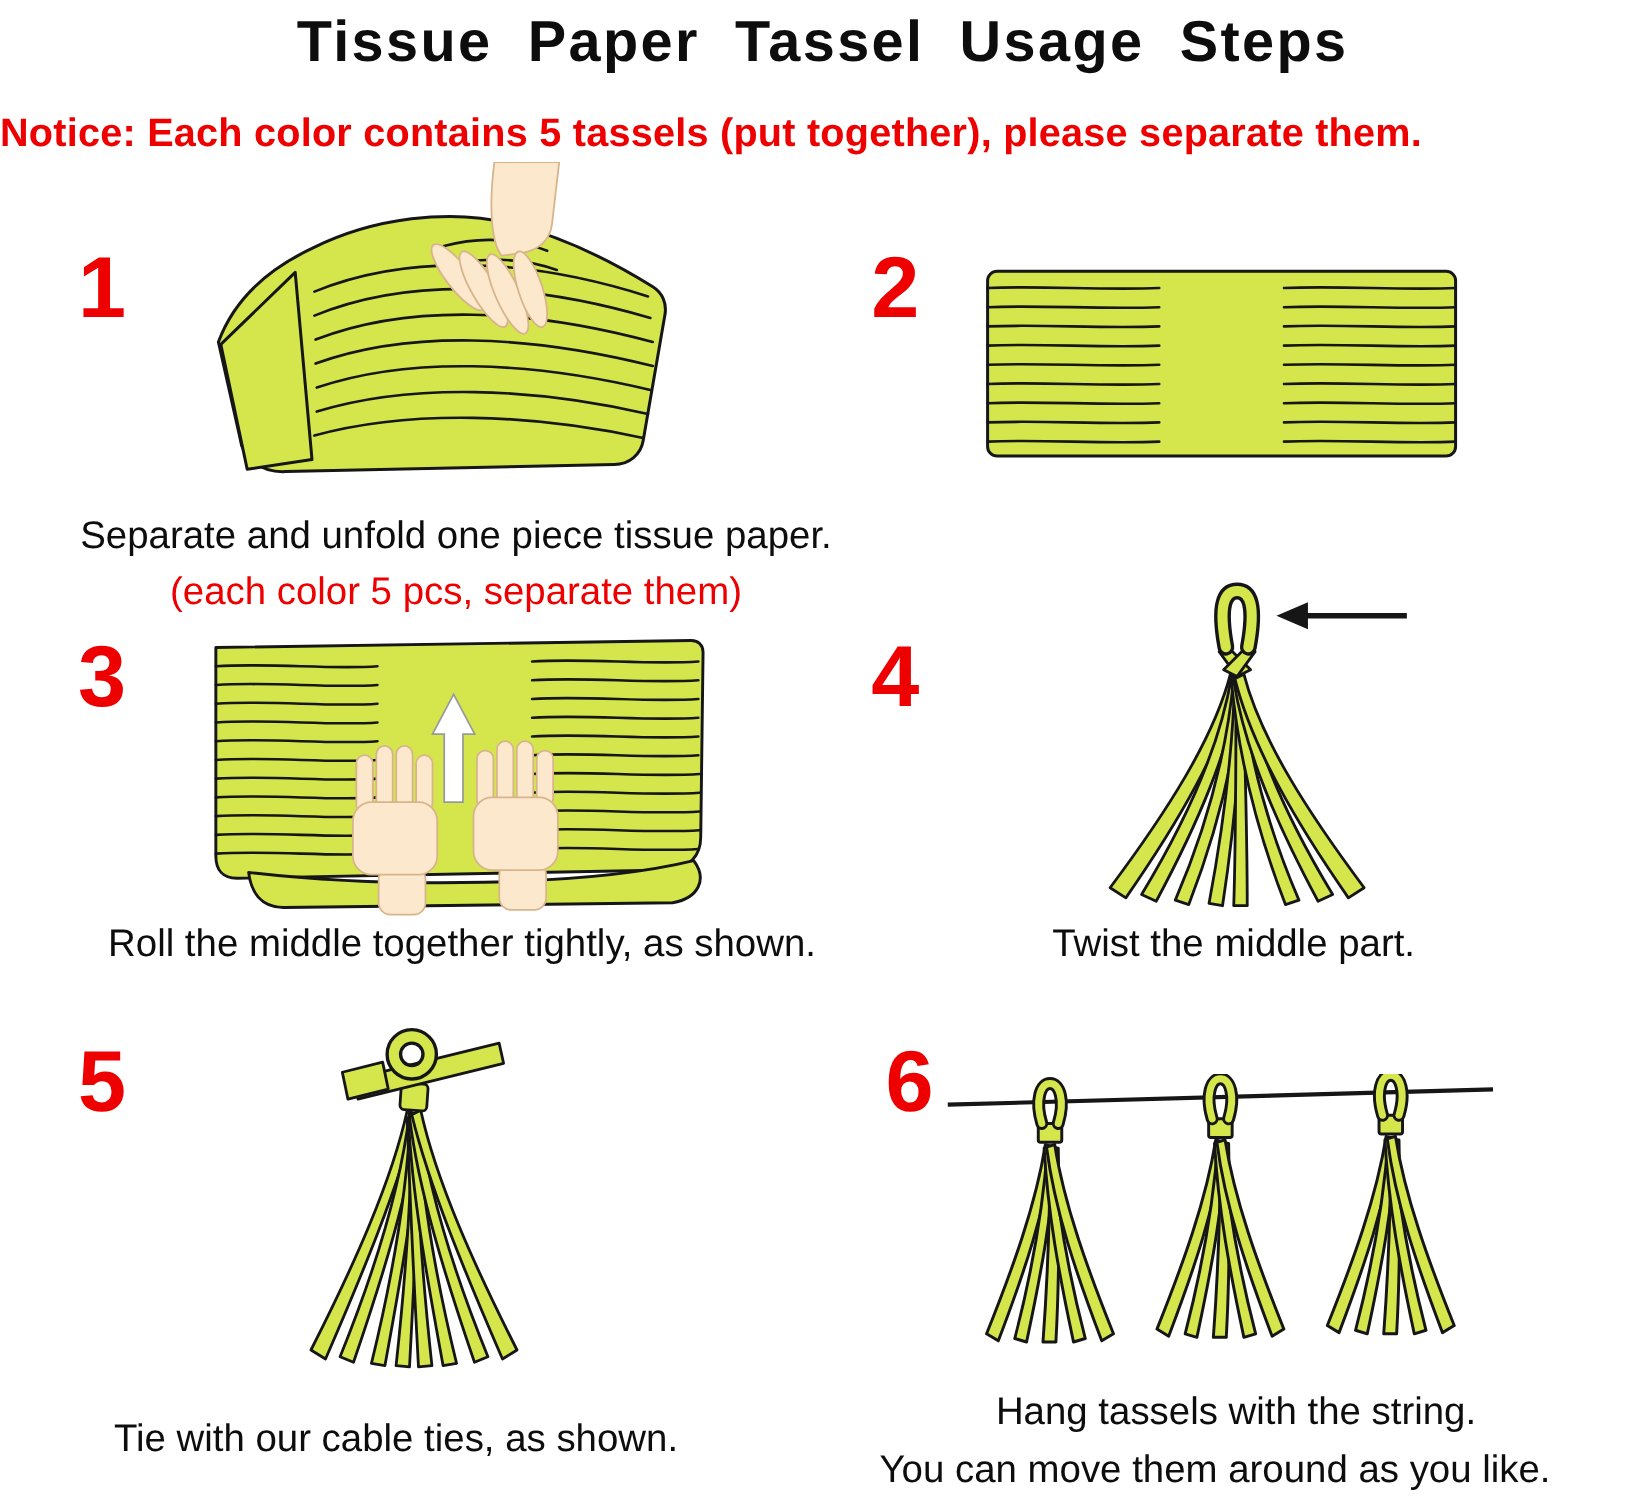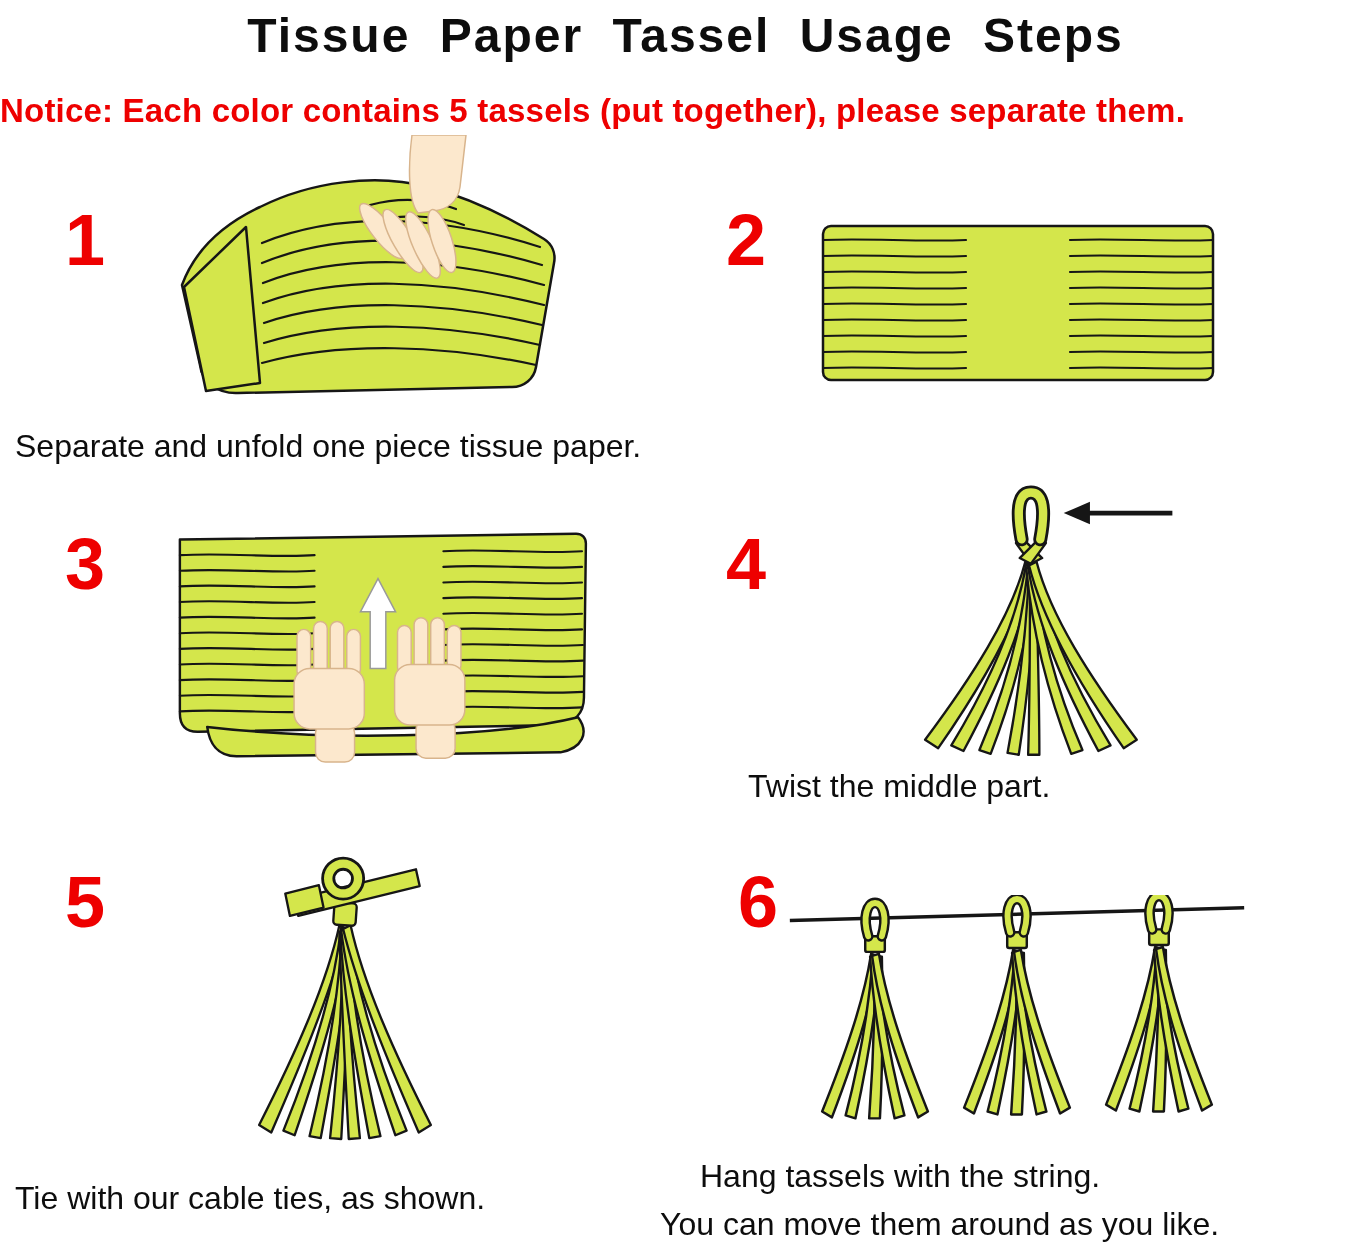--- a/index.html
+++ b/index.html
@@ -15,21 +15,21 @@
   .title{position:absolute;top:8px;left:0;width:100%;text-align:center;
          font-size:48px;font-weight:700;color:#0d0d0d;letter-spacing:2px;word-spacing:14px;}
   .notice{position:absolute;top:92px;left:0;width:100%;text-align:left;
           font-size:33px;font-weight:700;color:var(--red);letter-spacing:.2px;}
 
   .step-number{position:absolute;font-size:72px;font-weight:700;color:var(--red);line-height:1;}
   .n1{left:65px;top:204px;} .n2{left:726px;top:204px;}
   .n3{left:65px;top:528px;} .n4{left:726px;top:528px;}
   .n5{left:65px;top:866px;} .n6{left:738px;top:866px;}
 
-  .caption{position:absolute;font-size:32px;color:#0d0d0d;text-align:left;}
+  .caption{position:absolute;font-size:32px;color:#0d0d0d;text-align:center;}
   .caption.red{color:var(--red);}
   .c1 {left:15px;top:428px;width:730px;}
   .c1b{left:15px;top:474px;width:730px;}
   .c2 {left:748px;top:428px;width:560px;}
   .c3 {left:10px;top:768px;width:750px;}
   .c4 {left:748px;top:768px;width:560px;}
   .c5 {left:15px;top:1180px;width:630px;}
   .c6a{left:700px;top:1158px;width:660px;}
   .c6b{left:660px;top:1206px;width:705px;}
 
@@ -219,18 +219,20 @@
         <path class="mtube-i" d="M-7,26 C-13,6 -8,-8 0,-8 C8,-8 13,6 7,26"></path>
       </g>
     </defs>
     <path class="string" d="M8,26 L472,13"></path>
     <use href="#mini-tassel" transform="translate(95,16)"></use>
     <use href="#mini-tassel" transform="translate(240,12)"></use>
     <use href="#mini-tassel" transform="translate(385,9)"></use>
   </svg>
 
   <div class="caption c1">Separate and unfold one piece tissue paper.</div>
+  <div class="caption red c1b">(each color 5 pcs, separate them)</div>
+  <div class="caption c3">Roll the middle together tightly, as shown.</div>
   <div class="caption c4">Twist the middle part.</div>
   <div class="caption c5">Tie with our cable ties, as shown.</div>
   <div class="caption c6b">You can move them around as you like.</div>
   <div class="caption c6a">Hang tassels with the string.</div>
 
 </div>
 
 </body></html>

